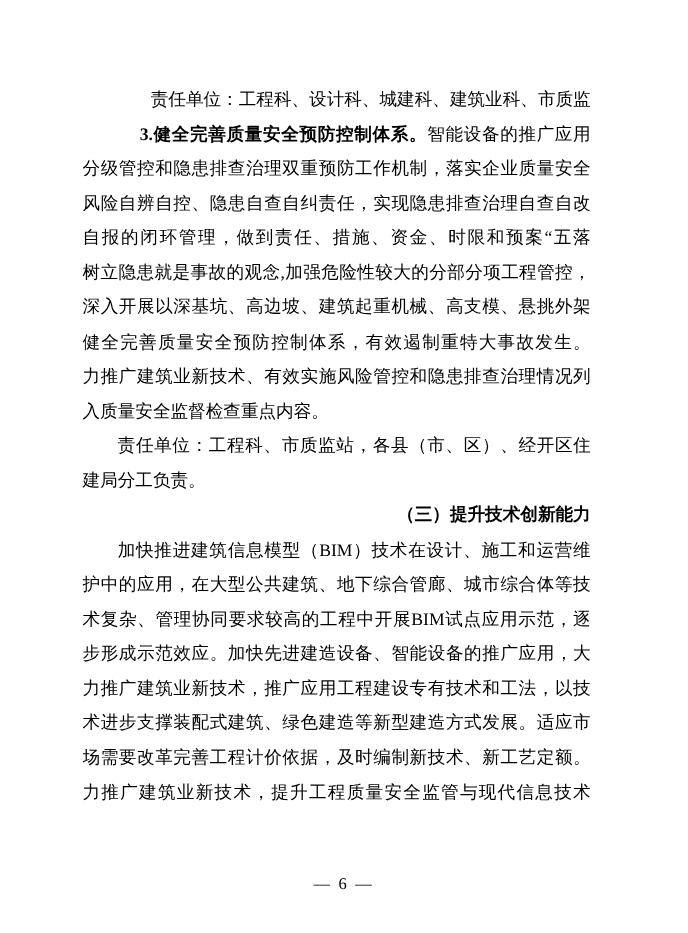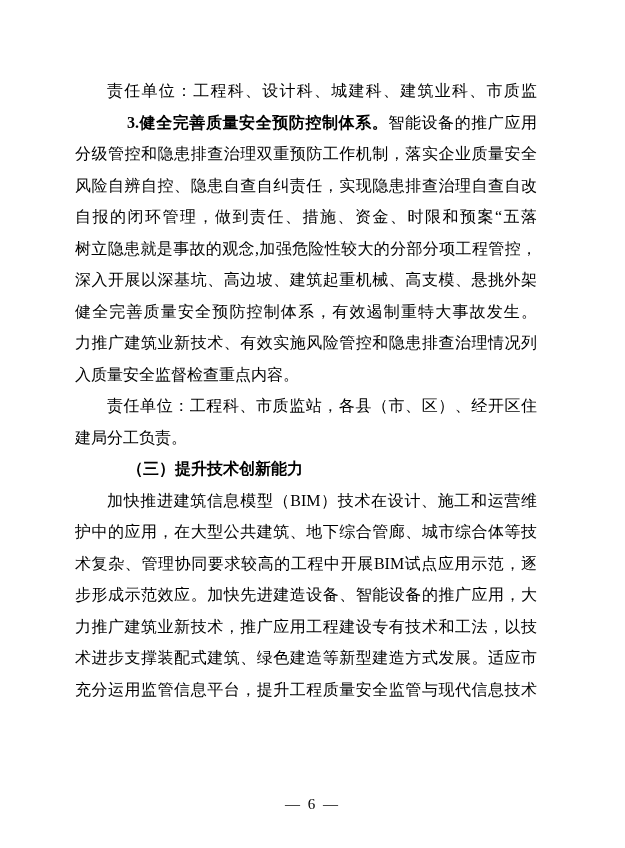--- a/index.html
+++ b/index.html
@@ -29,20 +29,21 @@
     white-space: normal;
     overflow: hidden;
   }
   .text-line.full {
     text-align: justify;
     text-align-last: justify;
     text-justify: inter-character;
   }
   .text-line.indent {
     text-indent: 32px;
+    text-align: right;
   }
   .seg-bold {
     font-weight: 700;
     margin-left: 20px;
   }
   .page-number {
     position: absolute;
     left: 0;
     top: 794px;
     width: 625px;
@@ -70,16 +71,17 @@
       <div class="text-line"><span class="seg-regular">入质量安全监督检查重点内容。</span></div>
       <div class="text-line full indent"><span class="seg-regular">责任单位：工程科、市质监站，各县（市、区）、经开区住</span></div>
       <div class="text-line"><span class="seg-regular">建局分工负责。</span></div>
       <div class="text-line indent"><span class="seg-bold">（三）提升技术创新能力</span></div>
       <div class="text-line full indent"><span class="seg-regular">加快推进建筑信息模型（BIM）技术在设计、施工和运营维</span></div>
       <div class="text-line full"><span class="seg-regular">护中的应用，在大型公共建筑、地下综合管廊、城市综合体等技</span></div>
       <div class="text-line full"><span class="seg-regular">术复杂、管理协同要求较高的工程中开展BIM试点应用示范，逐</span></div>
       <div class="text-line full"><span class="seg-regular">步形成示范效应。加快先进建造设备、智能设备的推广应用，大</span></div>
       <div class="text-line full"><span class="seg-regular">力推广建筑业新技术，推广应用工程建设专有技术和工法，以技</span></div>
       <div class="text-line full"><span class="seg-regular">术进步支撑装配式建筑、绿色建造等新型建造方式发展。适应市</span></div>
-      <div class="text-line full"><span class="seg-regular">充分运用监管信息平台，提升工程质量安全监管与现代信息技术</span></div>
+      <div class="text-line full"><span class="seg-regular">场需要改革完善工程计价依据，及时编制新技术、新工艺定额。</span></div>
+      <div class="text-line full"><span class="seg-regular">力推广建筑业新技术，提升工程质量安全监管与现代信息技术</span></div>
     </div>
   <div class="page-number">— 6 —</div>
 </div>
 
 </body></html>

